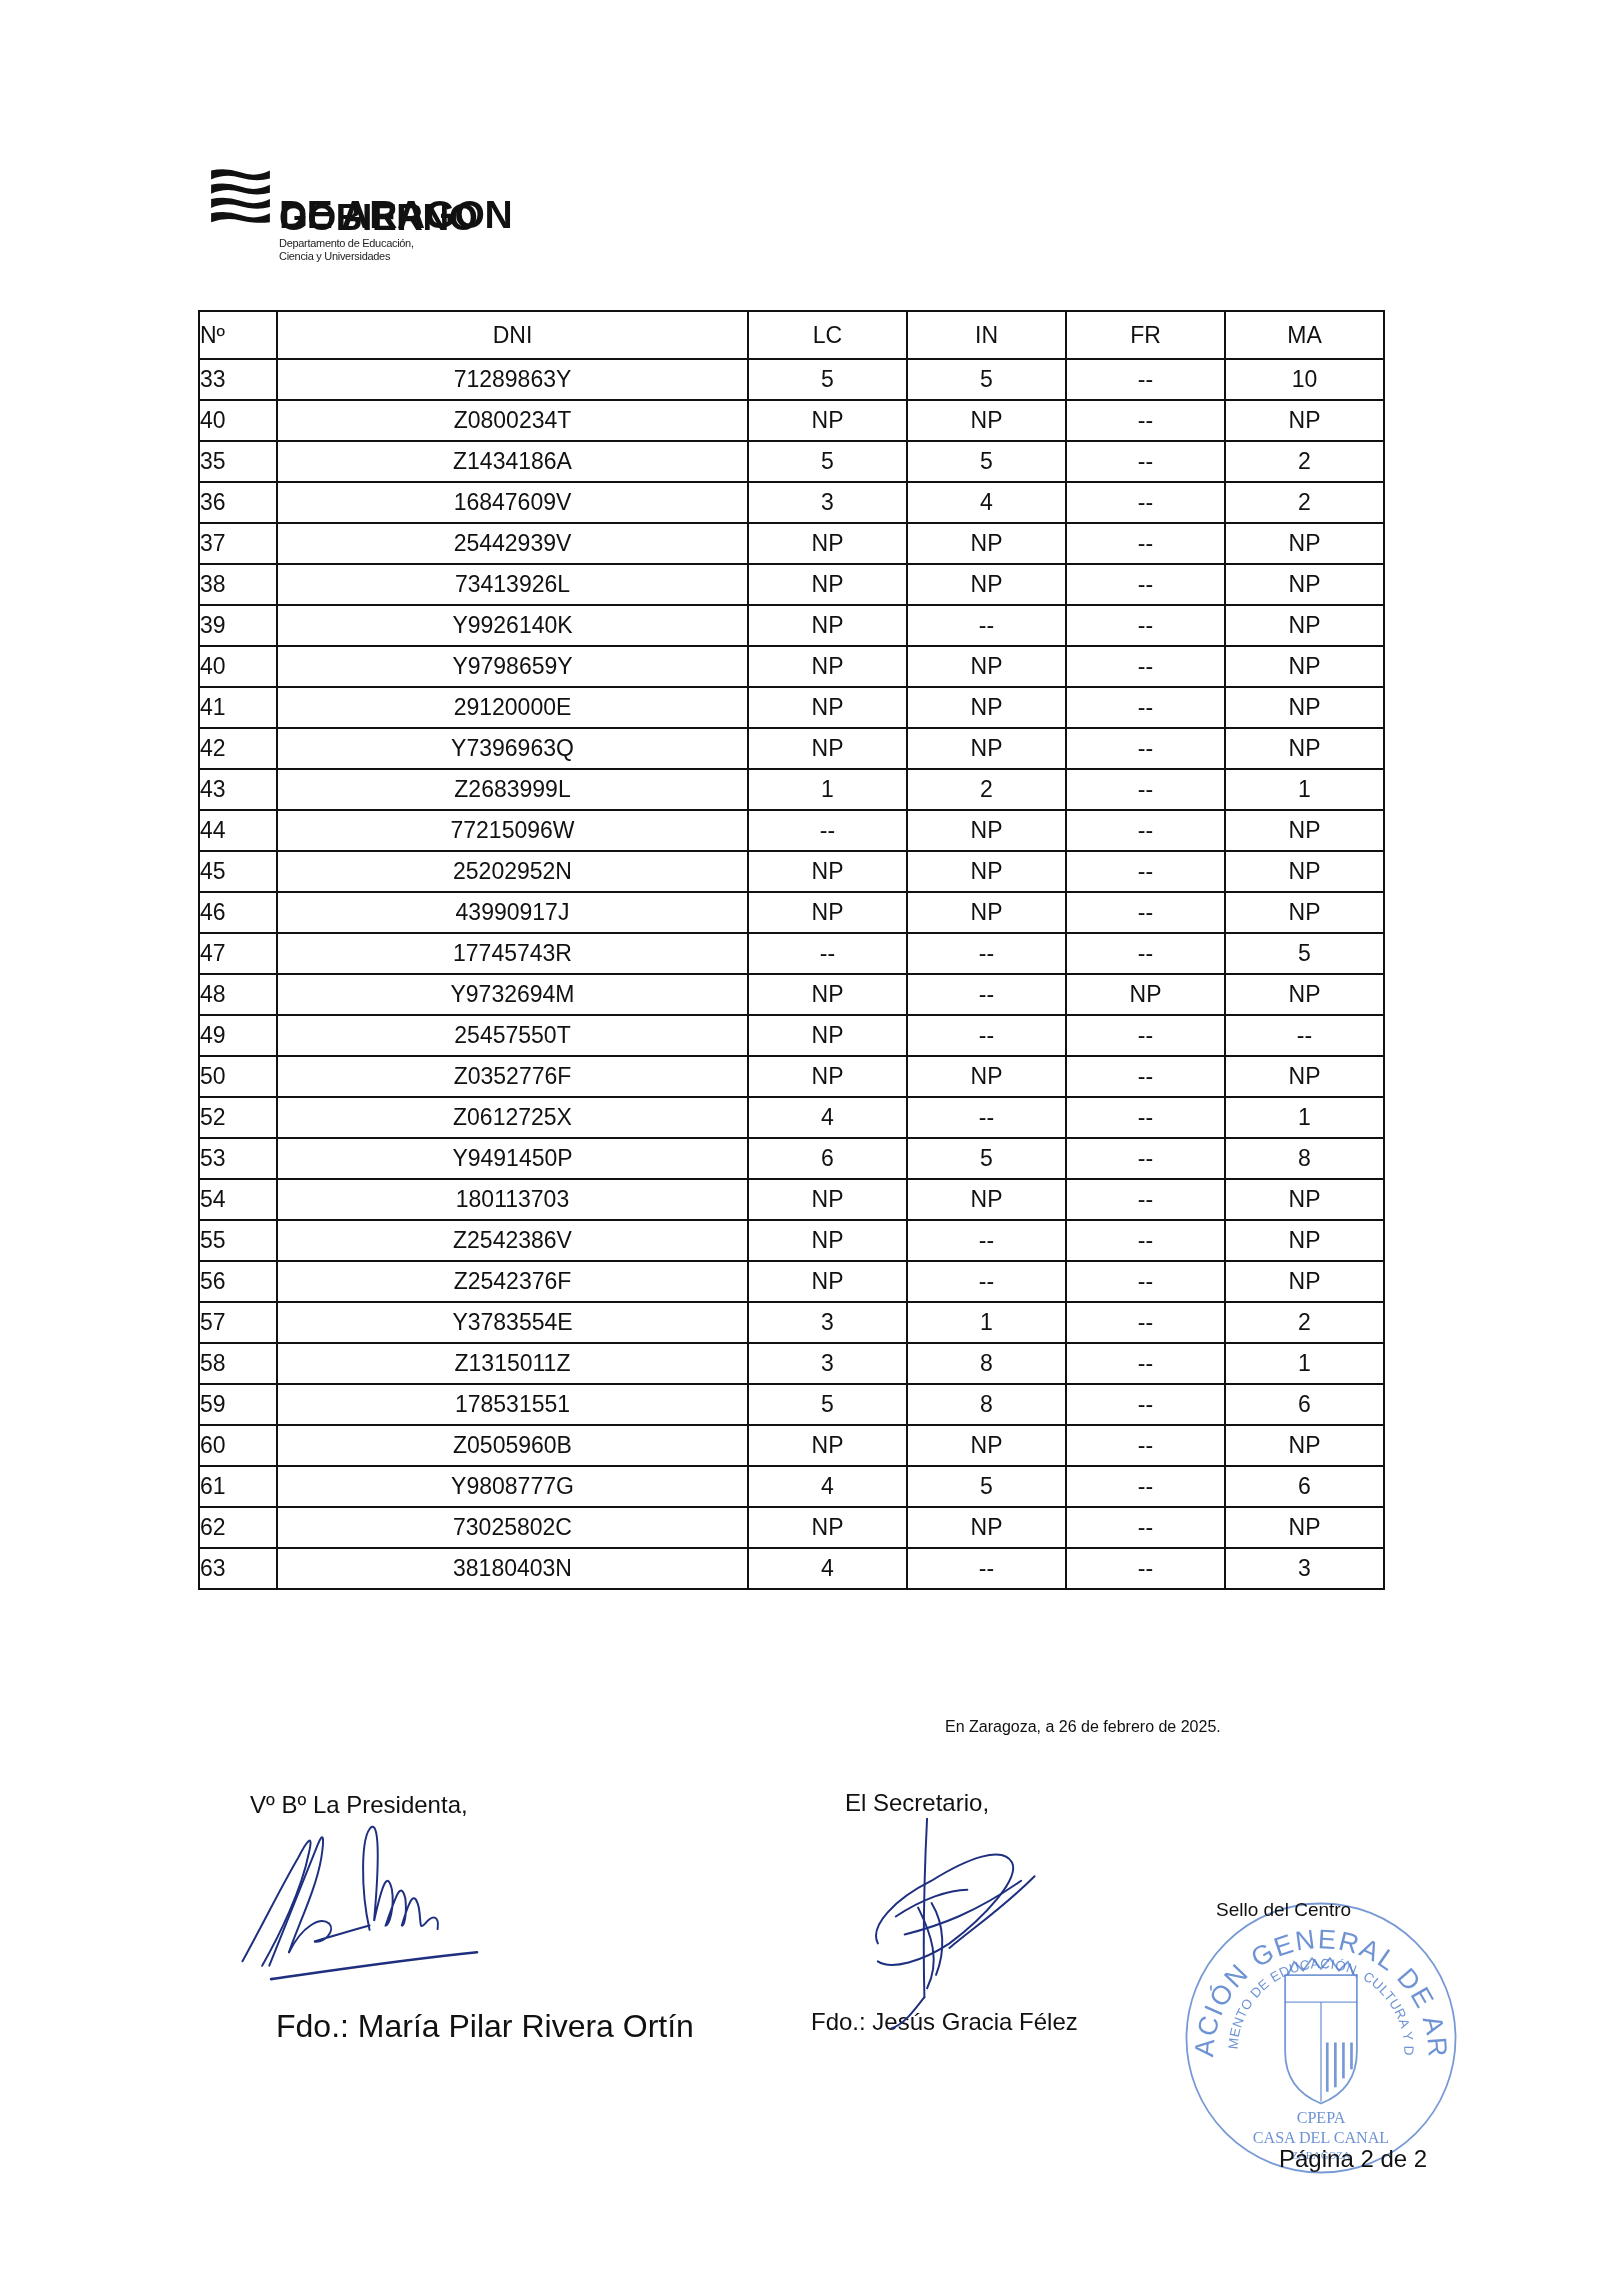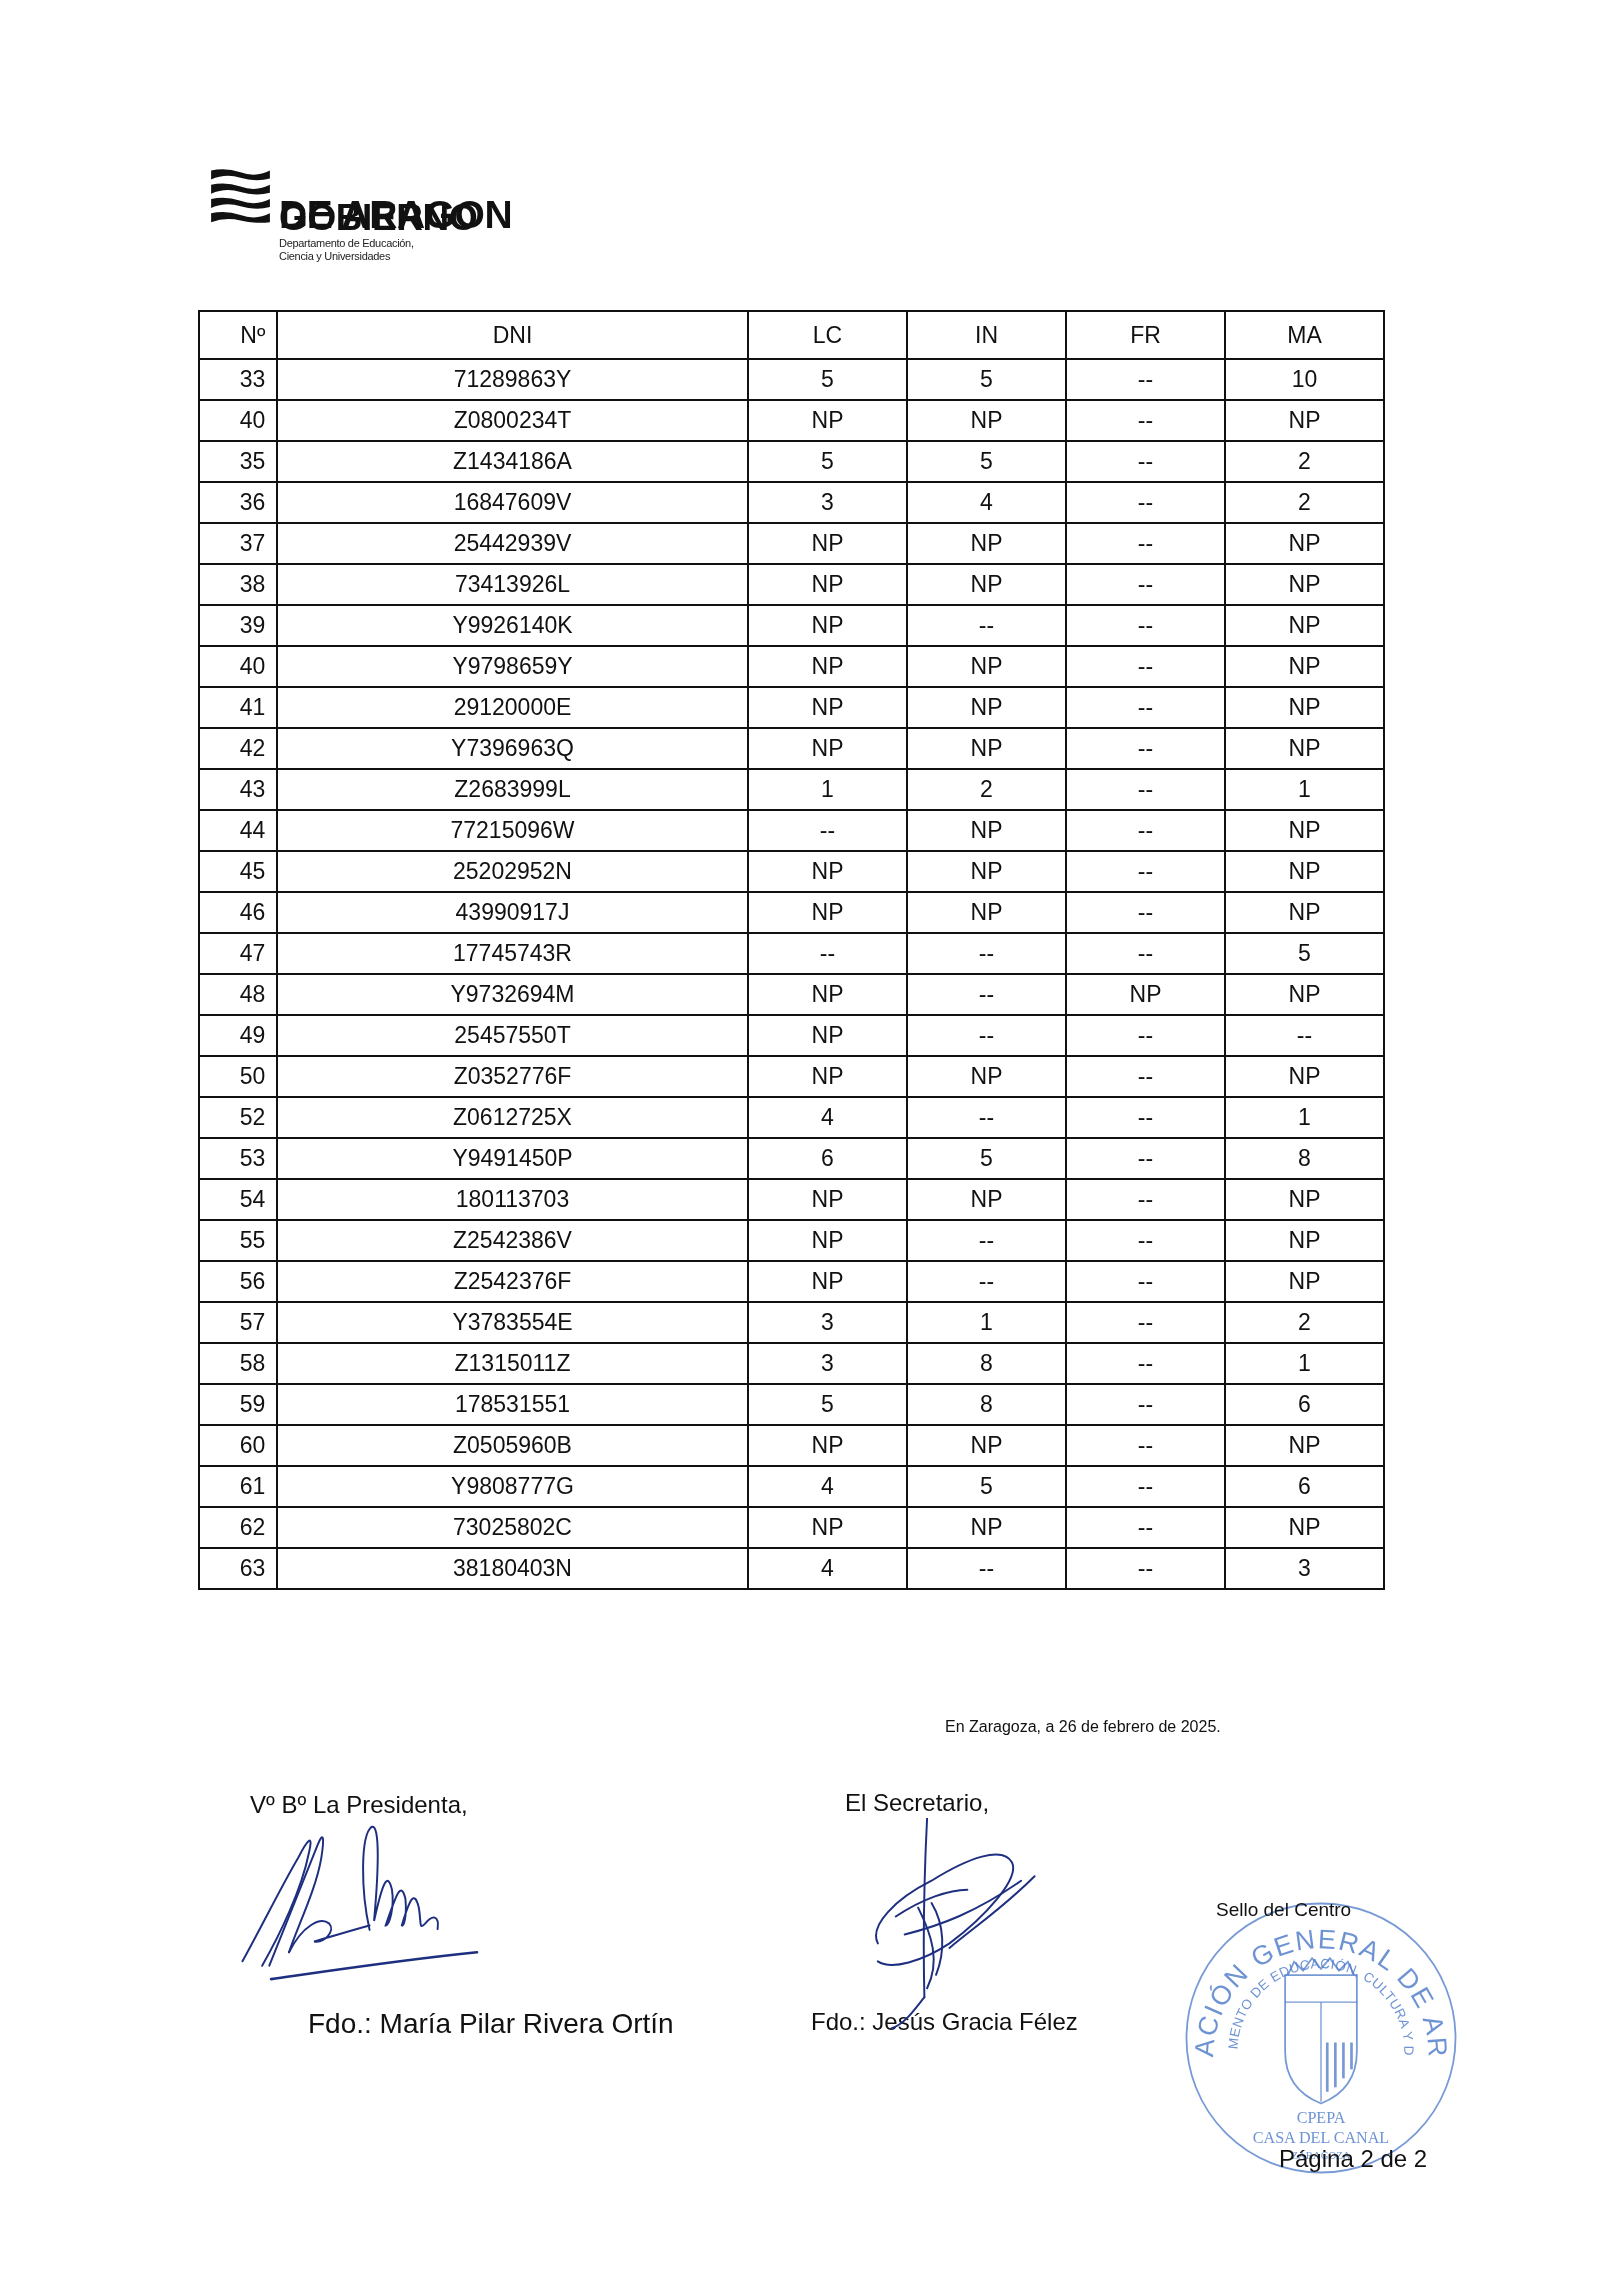--- a/index.html
+++ b/index.html
@@ -32,30 +32,30 @@
     border-collapse: collapse; table-layout: fixed;
     border: 2.7px solid #111;
   }
   #grades-table th, #grades-table td {
     border: 2.2px solid #111; padding: 0; text-align: center;
     font-family: "Liberation Sans", sans-serif; font-weight: normal;
     font-size: 23px; color: #111; white-space: nowrap; overflow: hidden;
   }
   #grades-table th { height: 46px; }
   #grades-table td { height: 39px; }
-  #grades-table td.num, #grades-table th.num { text-align: right; padding-right: 10.7px; }
+  #grades-table td.num, #grades-table th.num { text-align: left; padding-right: 10.7px; }
   col.c-num { width: 78px; }
   col.c-dni { width: 471px; }
   col.c-sub { width: 159px; }
 
   
   #date-line { left: 945px; top: 1718px; font-size: 16px; white-space: nowrap; }
   #presidenta-label { left: 250px; top: 1791px; font-size: 24px; white-space: nowrap; }
   #secretario-label { left: 845px; top: 1789px; font-size: 24px; white-space: nowrap; }
-  #presidenta-name { left: 276px; top: 2008px; font-size: 28px; white-space: nowrap; margin-left: 32px; }
+  #presidenta-name { left: 276px; top: 2008px; font-size: 32px; white-space: nowrap; }
   #secretario-name { left: 811px; top: 2008px; font-size: 24px; white-space: nowrap; }
   #sello-label { left: 1216px; top: 1899px; font-size: 19px; white-space: nowrap; z-index: 3; }
   #page-number { left: 1279px; top: 2145px; font-size: 24px; white-space: nowrap; z-index: 3; }
 
   #signature-presidenta { left: 235px; top: 1818px; width: 296px; height: 188px; }
   #signature-secretario { left: 842px; top: 1818px; width: 206px; height: 215px; z-index: 2; }
   #center-stamp { left: 1182px; top: 1899px; width: 278px; height: 278px; z-index: 1; }
 </style>
 </head>
 <body>

